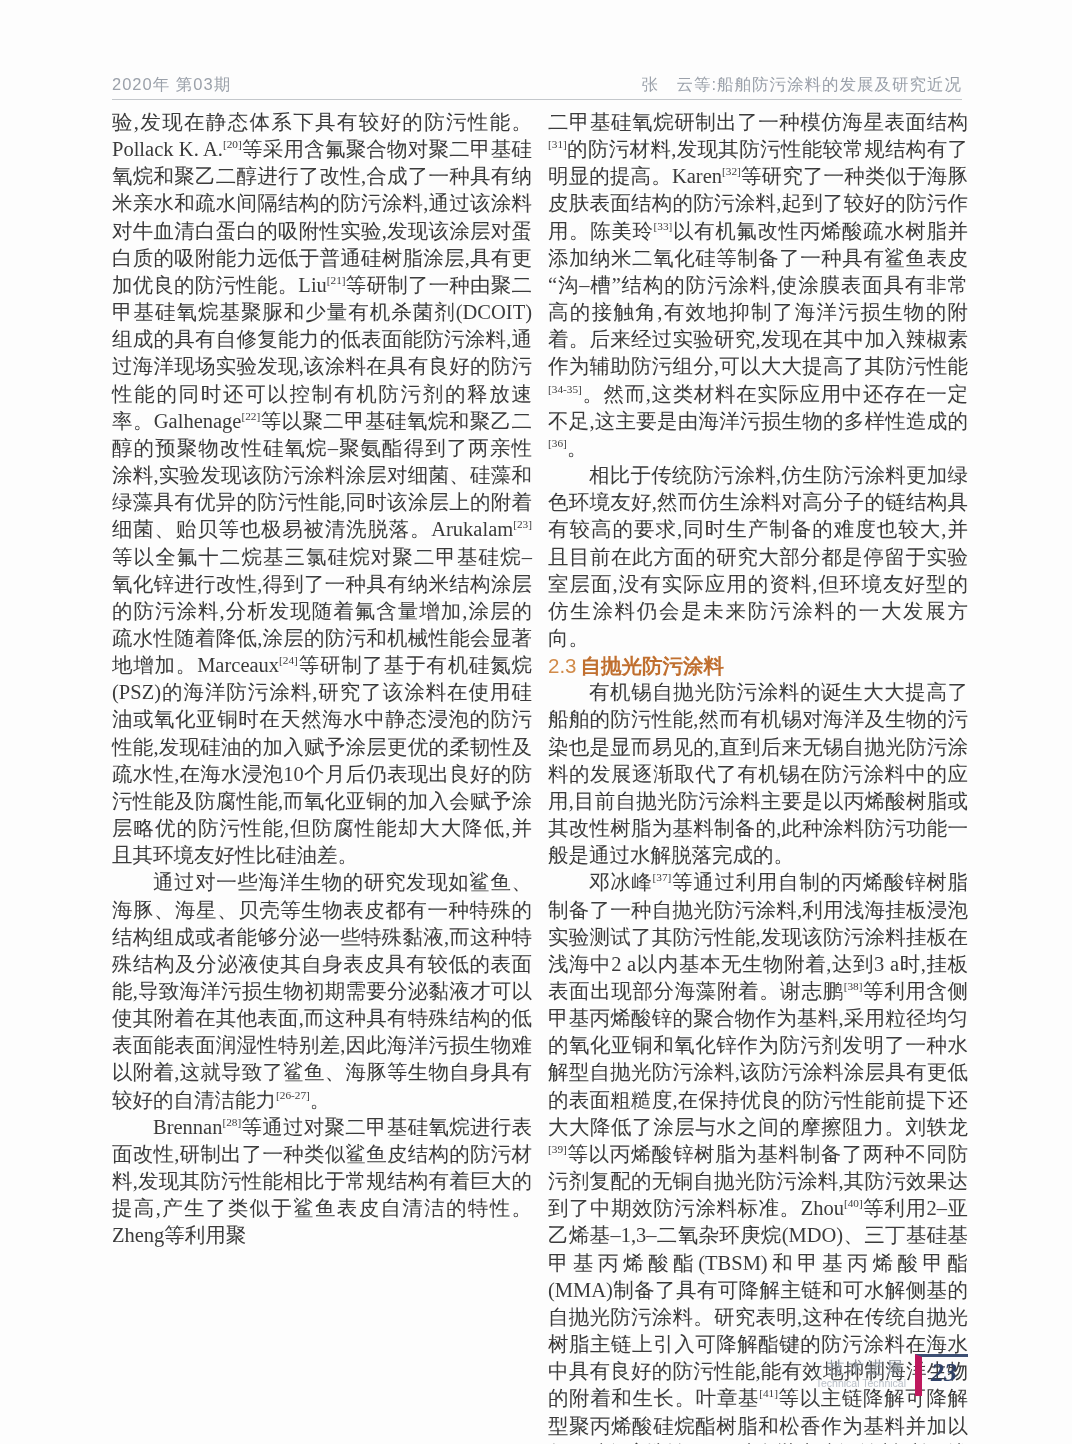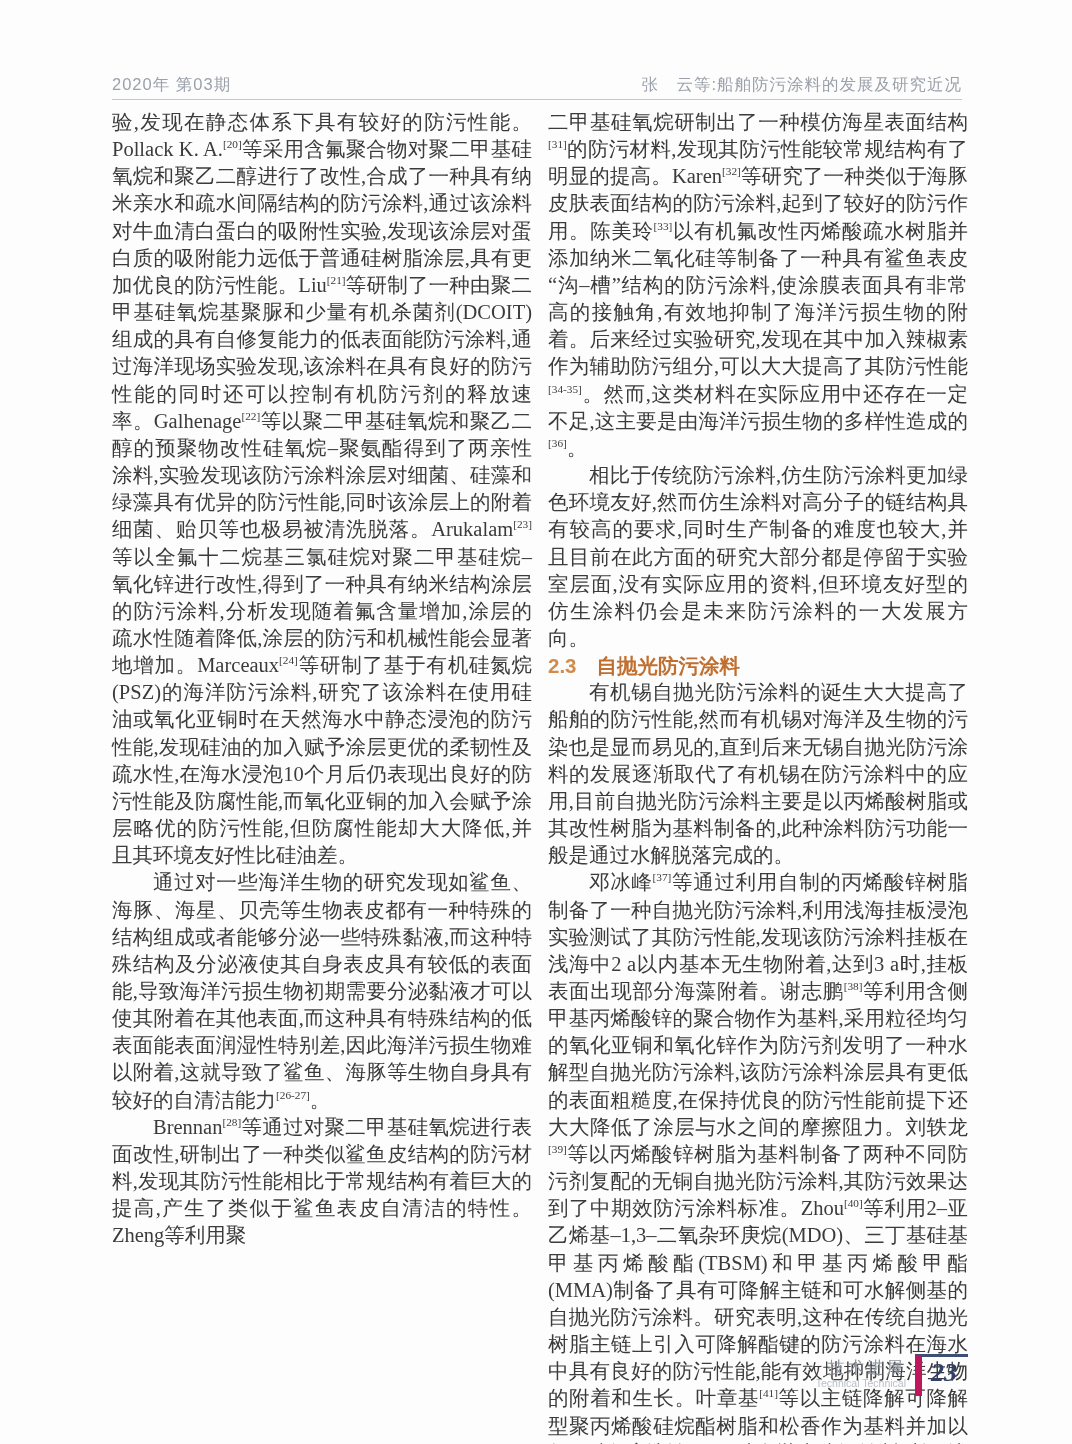--- a/index.html
+++ b/index.html
@@ -44,21 +44,21 @@
     line-height:0;
     letter-spacing:0;
   }
   .sec-heading{
     margin:0;
     font-family:"Liberation Sans","DejaVu Sans",sans-serif;
     font-size:20.5px;line-height:27.15px;
     font-weight:700;color:#c06f2f;
   }
   .sec-heading .sec-num{
-    color:#d18b4a;font-weight:700;margin-right:20px;
+    color:#d18b4a;font-weight:400;margin-right:4px;
   }
 
   
   .footer{
     position:absolute;top:1354px;right:104px;
     display:flex;align-items:flex-start;gap:9px;
   }
   .footer-labels{
     text-align:right;
     font-family:"Liberation Sans","DejaVu Sans",sans-serif;

